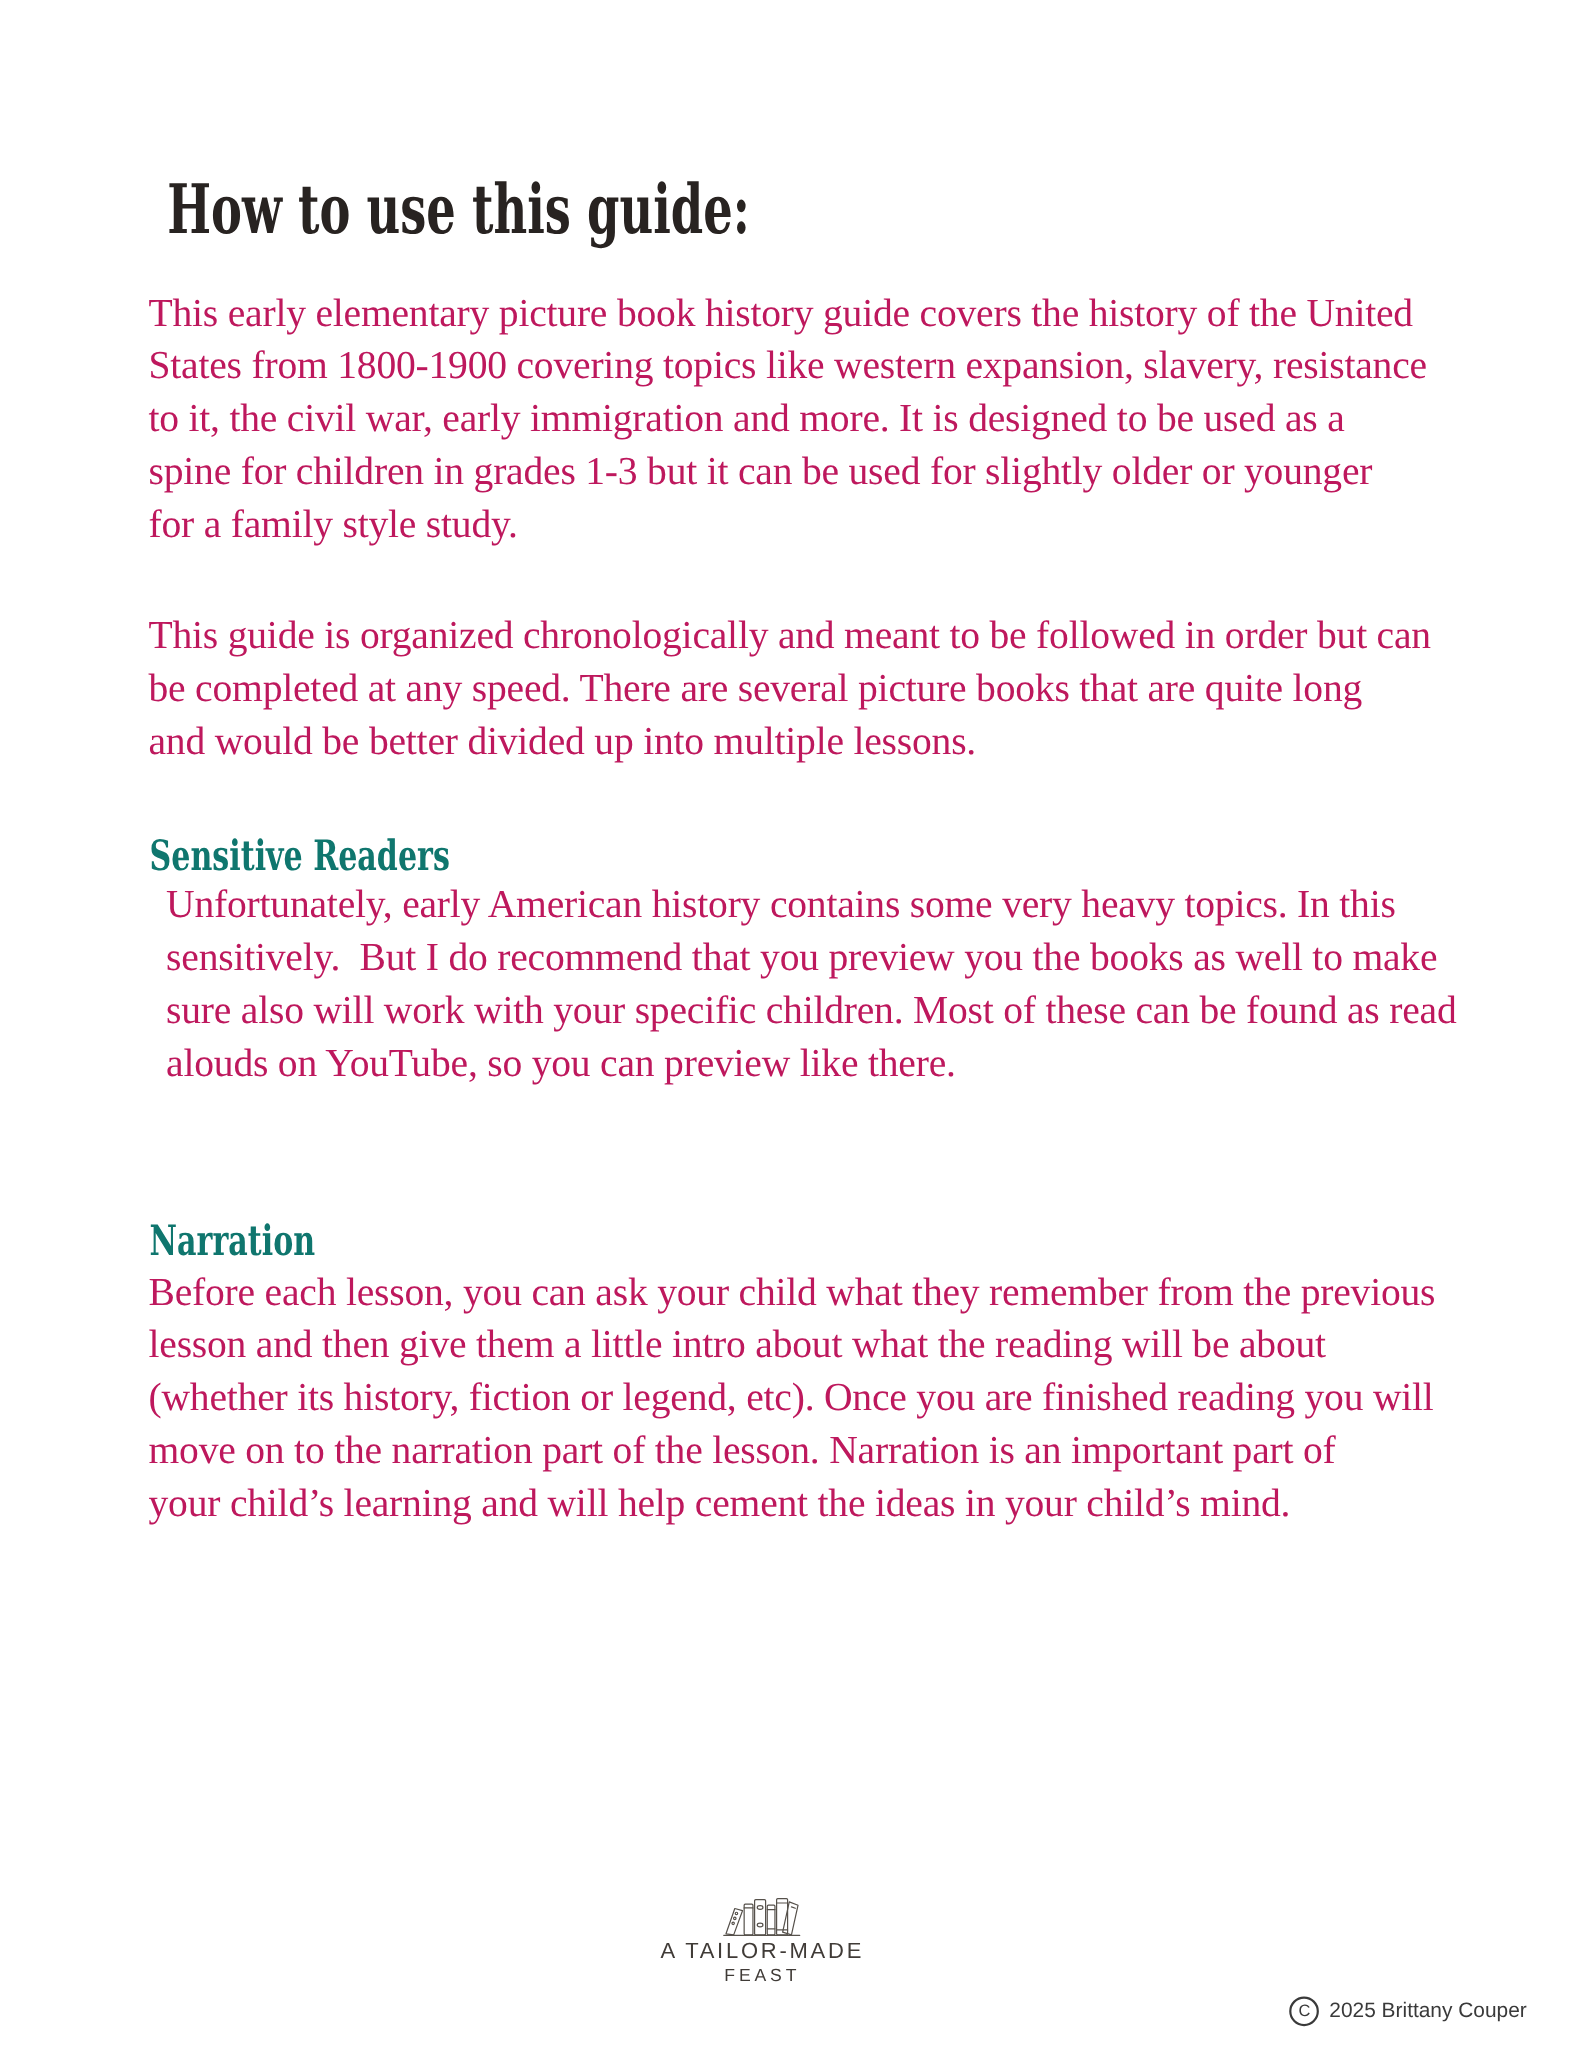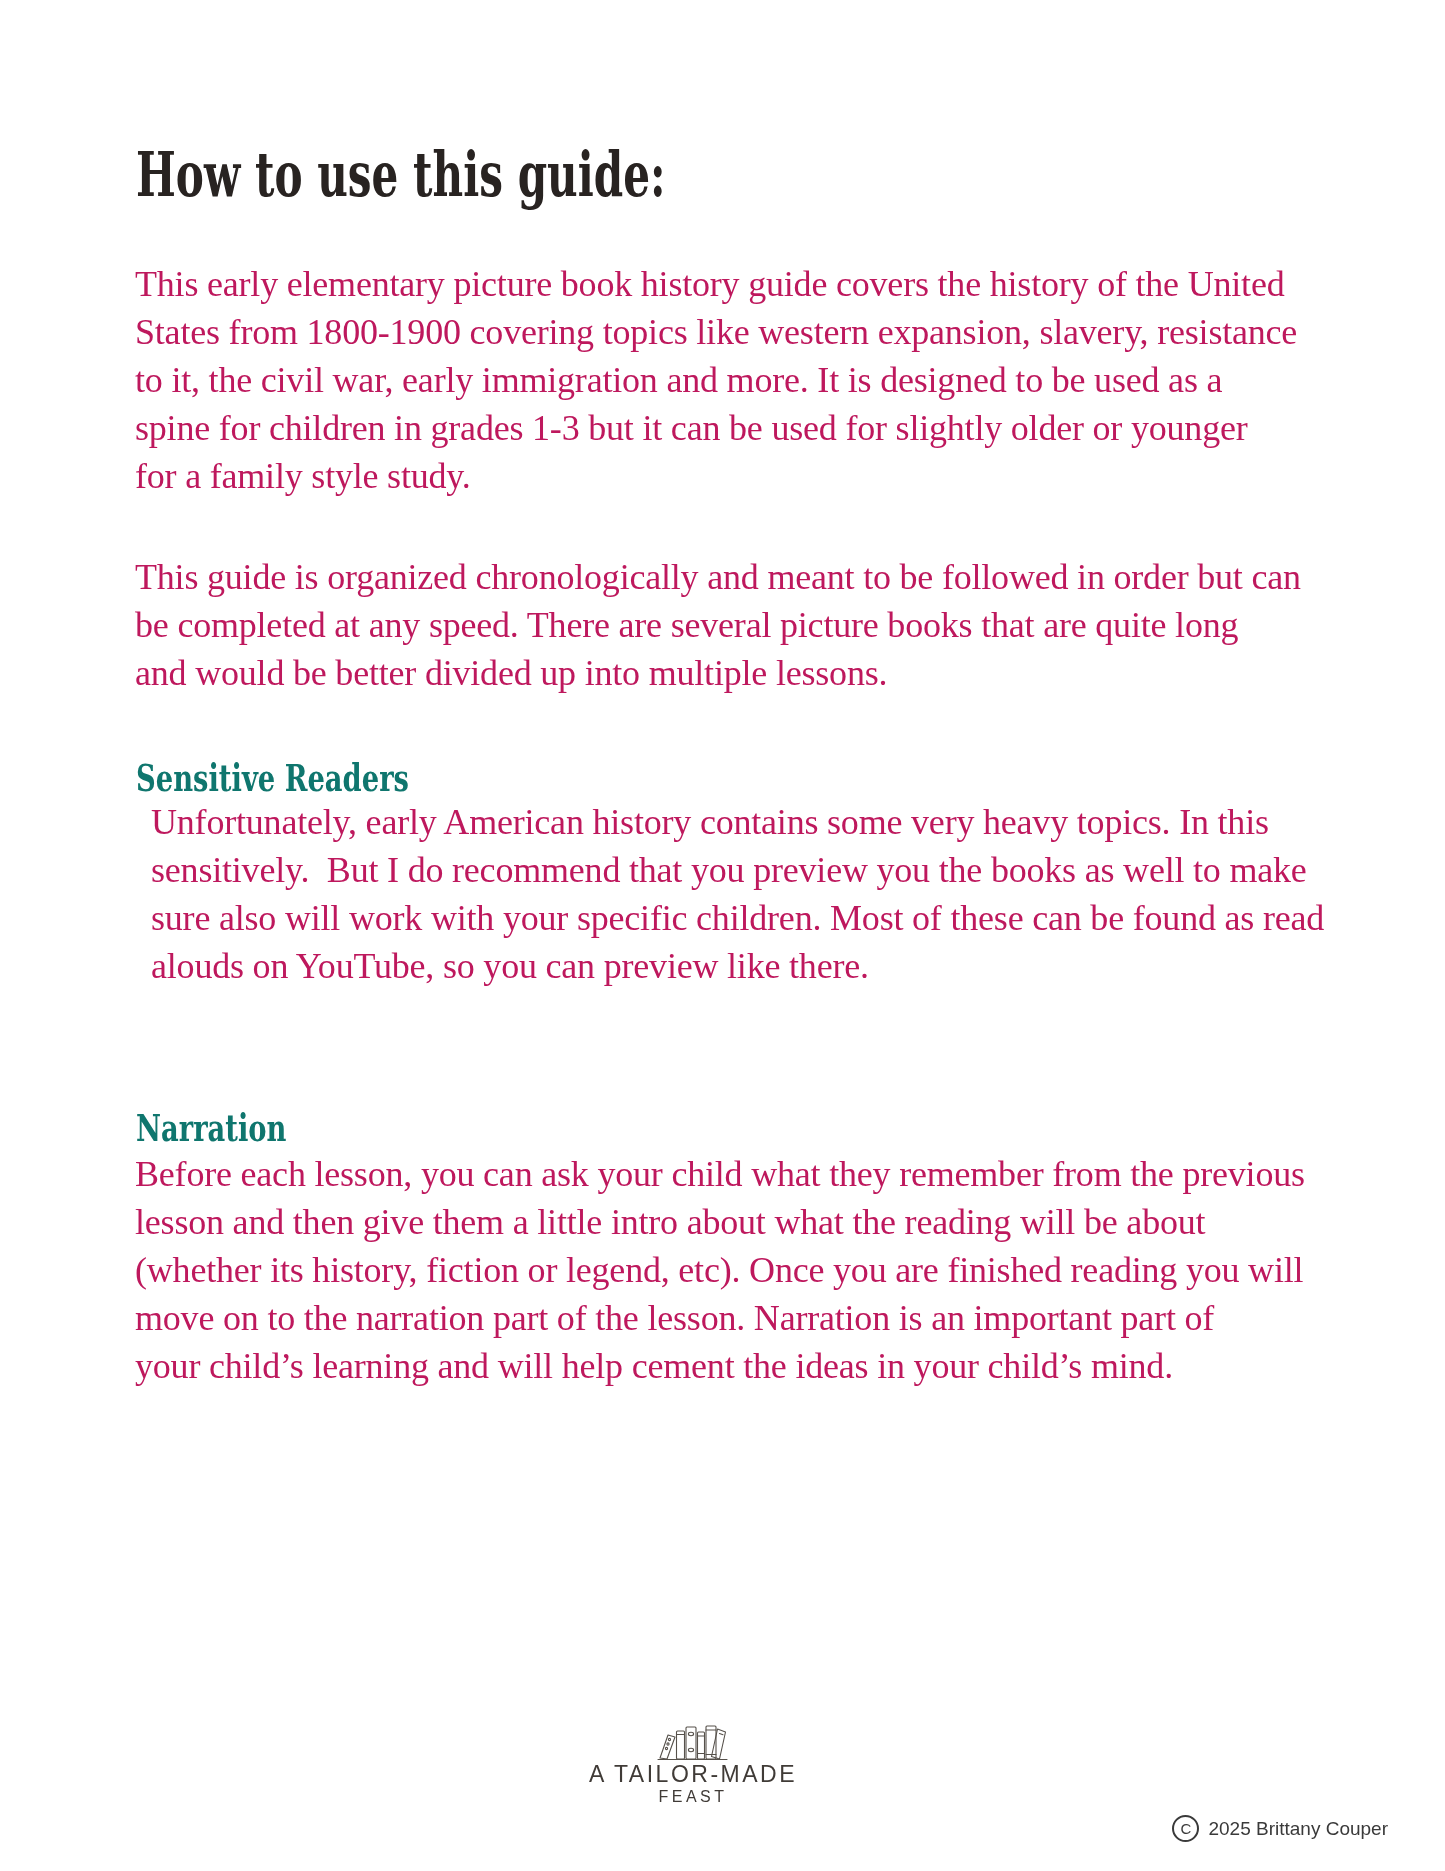--- a/index.html
+++ b/index.html
@@ -8,21 +8,21 @@
     width: 1445px;
     height: 1871px;
     background: #ffffff;
     overflow: hidden;
     font-family: "Liberation Serif", serif;
   }
   .doc-title {
     position: absolute;
     left: 136px;
     top: 144px;
-    margin: 0;
+    margin: 16px;
     font-family: "DejaVu Serif", serif;
     font-weight: 700;
     font-size: 62px;
     line-height: 1;
     color: #282321;
     white-space: nowrap;
   }
   .doc-title .squeeze {
     display: inline-block;
     transform: scaleX(0.68);
@@ -69,21 +69,21 @@
     position: absolute;
     left: 573px;
     top: 1722px;
     width: 240px;
     text-align: center;
     color: #46413d;
   }
   .footer-logo svg { display: block; margin: 0 auto 2px auto; }
   .logo-name {
     font-family: "Liberation Sans", sans-serif;
-    font-size: 23px;
+    font-size: 20px;
     letter-spacing: 2.5px;
     line-height: 24px;
     color: #403b37;
     white-space: nowrap;
   }
   .logo-sub {
     font-family: "Liberation Sans", sans-serif;
     font-size: 16px;
     letter-spacing: 3.5px;
     line-height: 22px;

